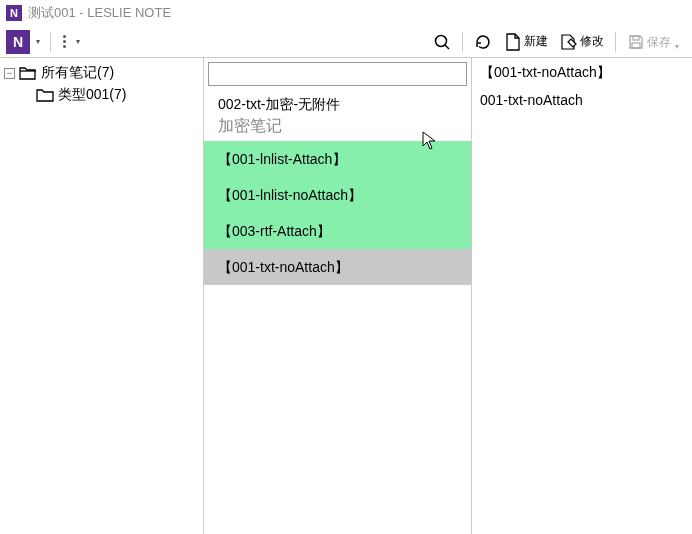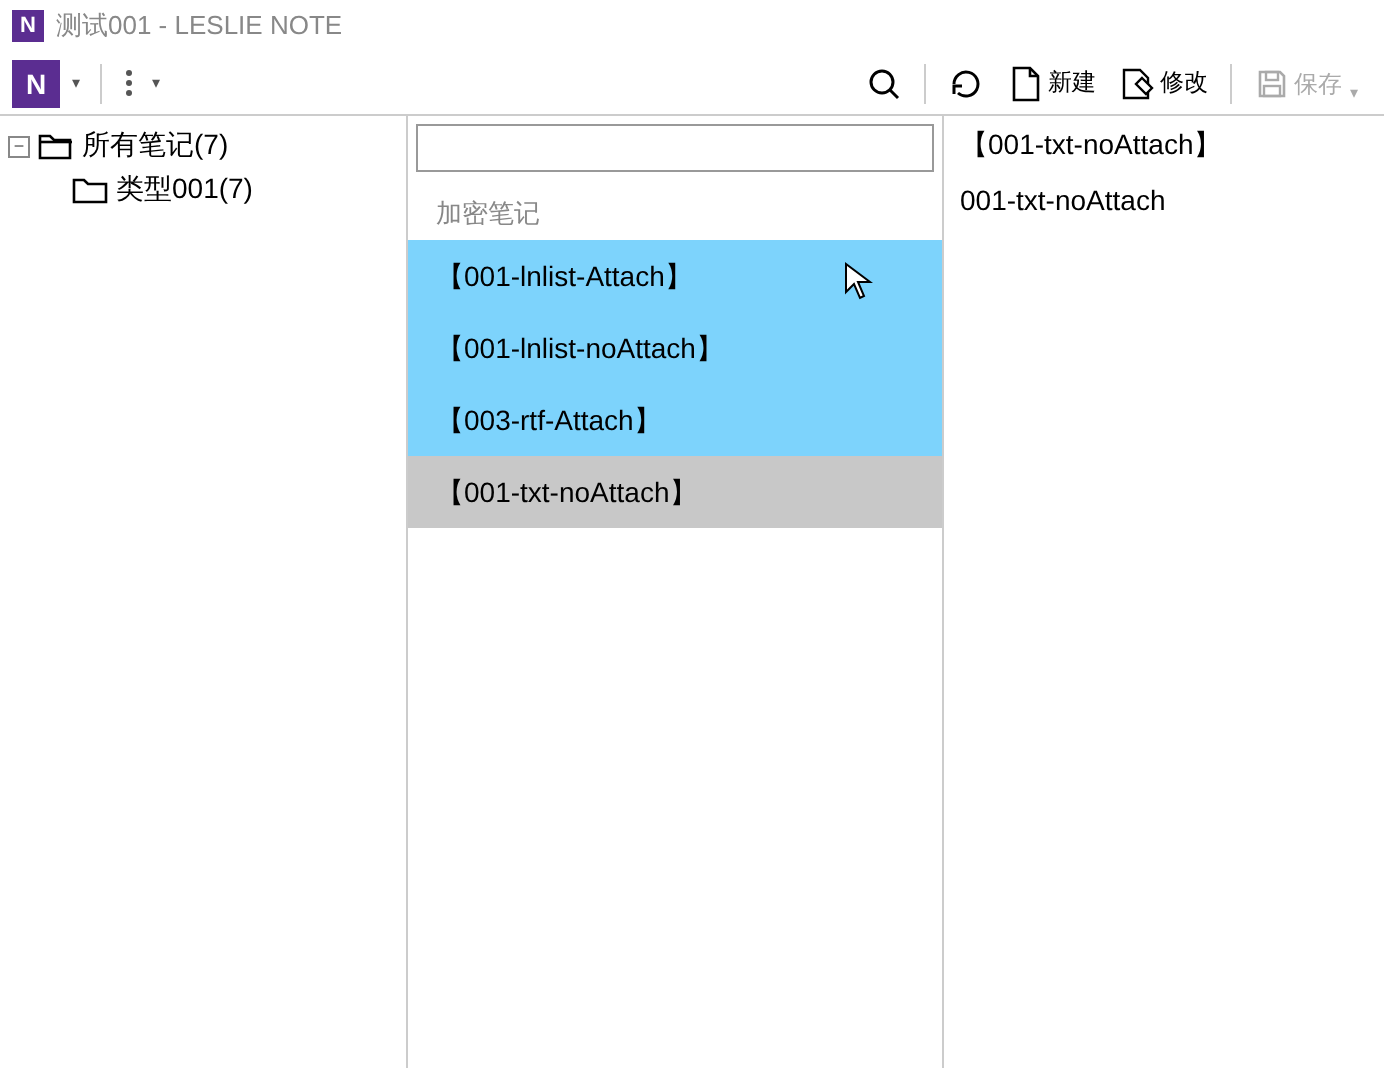--- a/index.html
+++ b/index.html
@@ -19,23 +19,23 @@
 .icon { width: 18px; height: 18px; display: flex; align-items: center; justify-content: center; }
 .main { display: flex; height: calc(534px - 58px); }
 .sidebar { width: 204px; border-right: 1px solid #ccc; padding: 4px 0; }
 .tree-row { display: flex; align-items: center; gap: 4px; padding: 2px 4px; cursor: pointer; font-size: 14px; }
 .tree-row.child { padding-left: 36px; align-items: flex-end; }
 .expander { width: 11px; height: 11px; border: 1px solid #888; display: flex; align-items: center; justify-content: center; font-size: 9px; line-height: 1; color: #555; }
 .middle { width: 268px; border-right: 1px solid #ccc; display: flex; flex-direction: column; }
 .searchbox { margin: 4px 4px 2px 4px; }
 .searchbox input { width: 100%; height: 24px; border: 1px solid #999; padding: 0 6px; font-size: 13px; outline: none; }
 .notelist { flex: 1; overflow: hidden; background: #f5f5f5; }
-.note-item { padding: 10px 14px 8px 14px; cursor: pointer; font-size: 14px; background: #7dd3fc; }
+.note-item { padding: 10px 14px 8px 14px; cursor: pointer; font-size: 14px; background: #86efac; }
 .note-item .title { color: #000; }
-.note-item .sub { color: #888; font-size: 13px; margin-top: 2px; }
+.note-item .sub { color: #888; font-size: 16px; margin-top: 2px; }
 .note-item.first { background: #fff; padding: 8px 14px 4px 14px; }
 .note-item.selected { background: #c8c8c8; }
 .list-bottom { background: #fff; height: 100%; }
 .content { flex: 1; padding: 4px 8px; font-size: 14px; }
 .content-title { padding: 2px 0 6px 0; }
 .content-body { padding-top: 4px; }
 .cursor-arrow { position: absolute; pointer-events: none; }
 svg { display: block; }
 </style>
 </head>
@@ -130,20 +130,21 @@
       <span>类型001(7)</span>
     </div>
   </div>
 
   <div class="middle">
     <div class="searchbox">
       <input type="text" placeholder="" style="">
     </div>
     <div class="notelist">
       <div class="note-item first">
+        <div class="title">002-txt-加密-无附件</div>
         <div class="sub">加密笔记</div>
       </div>
       <div class="note-item">
         <div class="title">【001-lnlist-Attach】</div>
       </div>
       <div class="note-item">
         <div class="title">【001-lnlist-noAttach】</div>
       </div>
       <div class="note-item">
         <div class="title">【003-rtf-Attach】</div>

